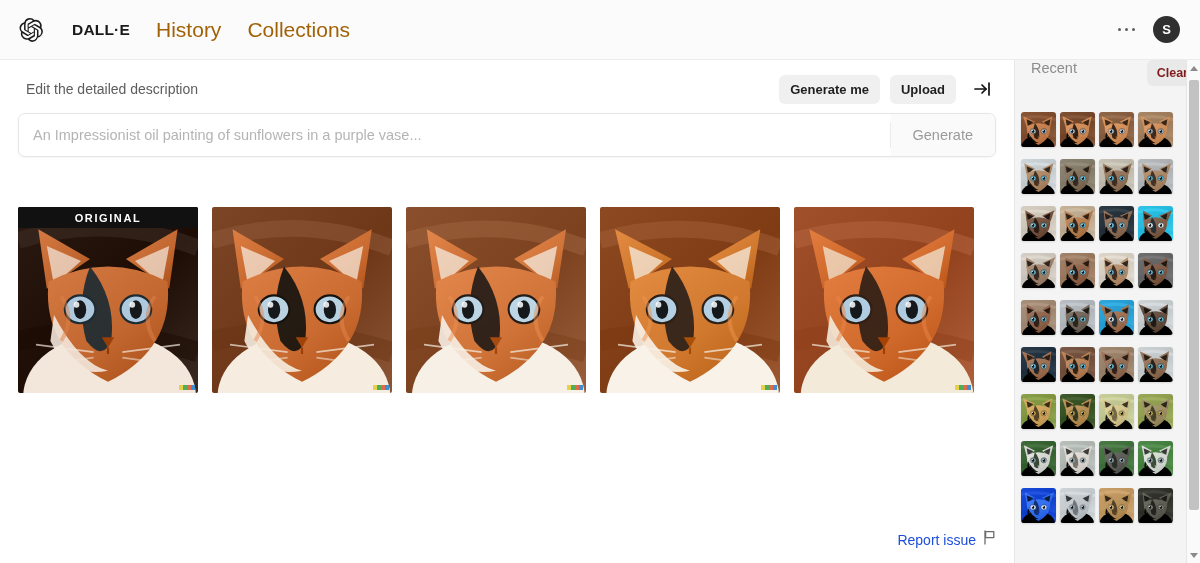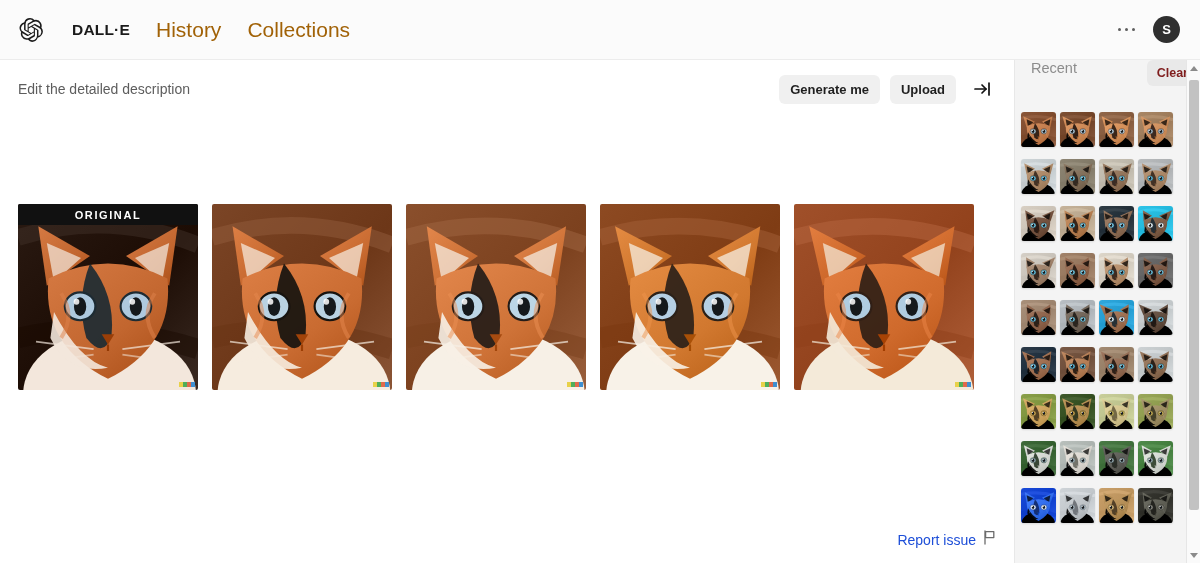--- a/index.html
+++ b/index.html
@@ -47,20 +47,21 @@
   .main {
     flex: 1; min-width: 0; background: #fff;
     display: flex; flex-direction: column;
     position: relative;
     padding: 0 18px;
   }
   .toolbar {
     height: 48px; min-height: 48px;
     display: flex; align-items: center;
     padding-top: 10px;
+    margin-left: 8px;
   }
   .toolbar-title { font-size: 14px; color: #5d5d5d; }
   .toolbar-spacer { flex: 1; }
   .chip {
     background: #f0f0f0; color: #1f1f1f;
     border: none; border-radius: 6px;
     font-size: 13px; font-weight: bold;
     font-family: "Liberation Sans", sans-serif;
     padding: 7px 11px; margin-left: 10px;
     cursor: pointer; white-space: nowrap;
@@ -96,21 +97,21 @@
     border: none; background: #fafafa;
     color: #9a9a9a;
     font-size: 14.5px;
     font-family: "Liberation Sans", sans-serif;
     height: 100%; padding: 0 22px;
     cursor: default; white-space: nowrap;
   }
 
   
   .results {
-    margin-top: 96px;
+    margin-top: 50px;
     display: flex; gap: 14px;
   }
   .result-card {
     width: 180px; height: 186px;
     position: relative;
     border-radius: 2px;
     overflow: hidden;
     cursor: pointer;
     flex: 0 0 auto;
   }
@@ -221,20 +222,25 @@
         <button class="chip">Upload</button>
         <button class="collapse-btn">
           <svg width="20" height="20" viewBox="0 0 20 20" aria-hidden="true">
             <path d="M3 10h11" stroke="#111" stroke-width="1.7" stroke-linecap="round"></path>
             <path d="M10 6l4 4-4 4" fill="none" stroke="#111" stroke-width="1.7" stroke-linecap="round" stroke-linejoin="round"></path>
             <path d="M17 4v12" stroke="#111" stroke-width="1.7" stroke-linecap="round"></path>
           </svg>
         </button>
       </div>
 
+      <div class="prompt-row">
+        <input class="prompt-input" type="text" placeholder="An Impressionist oil painting of sunflowers in a purple vase..." style="">
+        <div class="prompt-sep"></div>
+        <button class="generate-btn">Generate</button>
+      </div>
 
       <div class="results">
           <div class="result-card">
             <div class="result-img">
   <svg width="180" height="186" viewBox="0 0 180 186" preserveAspectRatio="none">
     <defs>
       <linearGradient id="bg1" x1="0" y1="0" x2="1" y2="1">
         <stop offset="0%" stop-color="#2a1a12"></stop>
         <stop offset="55%" stop-color="#1c0c04"></stop>
         <stop offset="100%" stop-color="#3a2a22"></stop>

